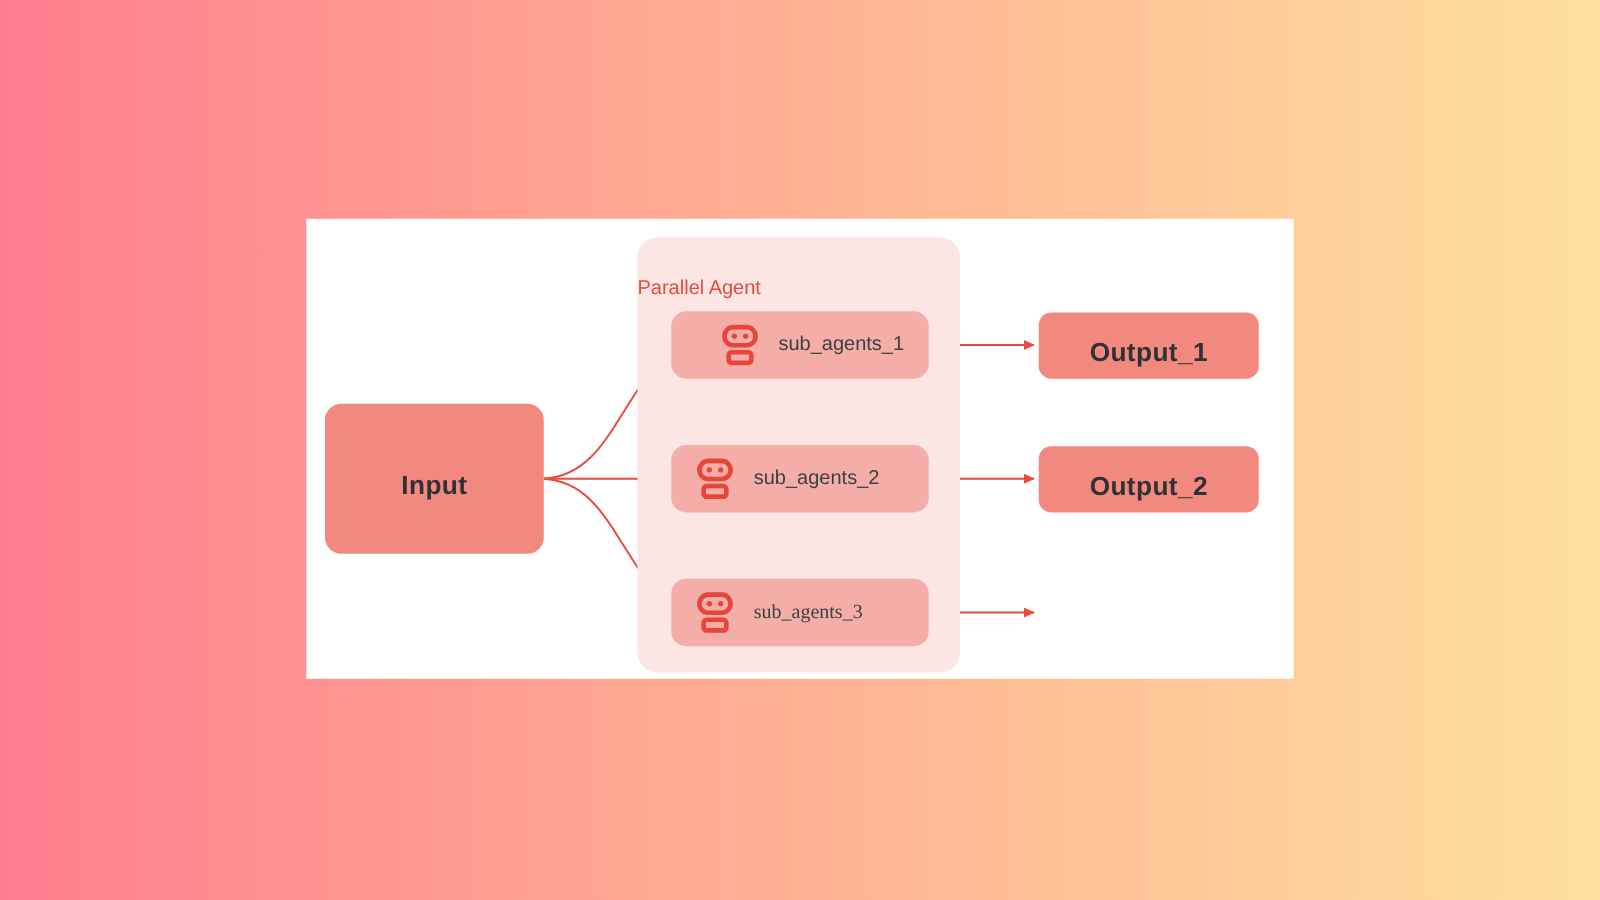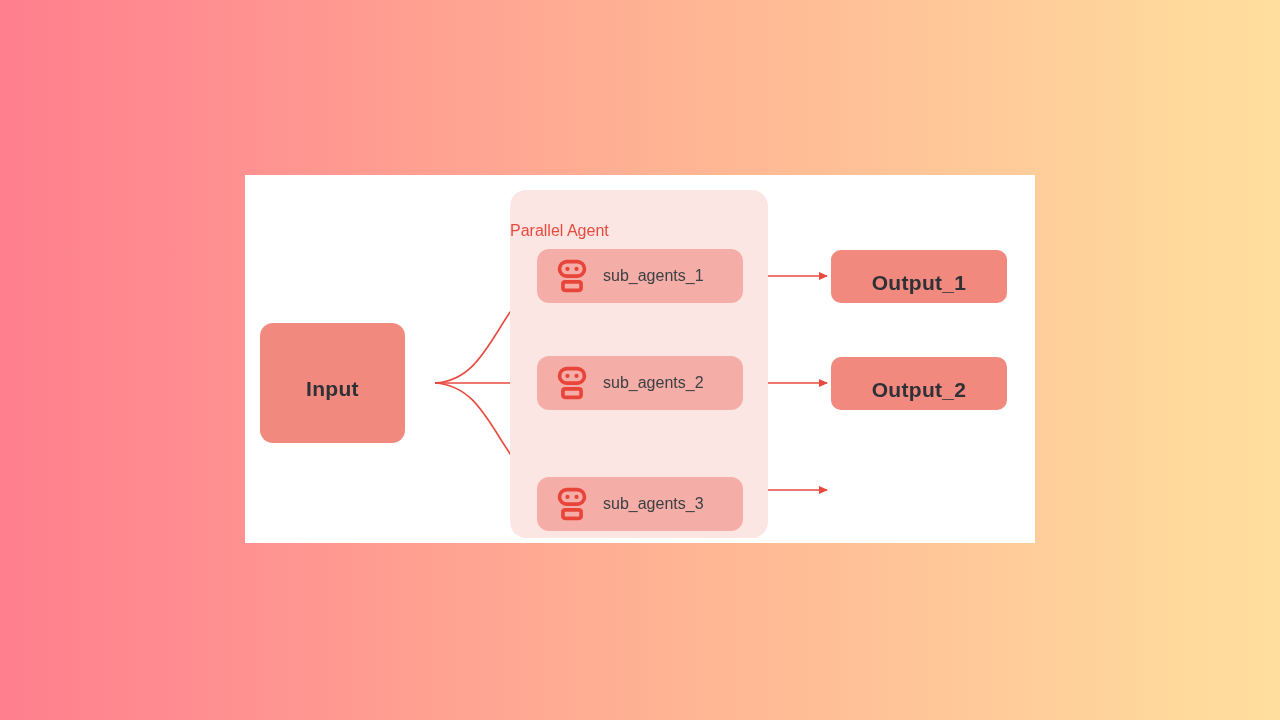--- a/index.html
+++ b/index.html
@@ -16,21 +16,21 @@
     background: #ffffff;
   }
   .node {
     position: absolute;
     display: flex;
     align-items: center;
     justify-content: center;
   }
   .input-box {
     left: 15px; top: 148px;
-    width: 145px; height: 120px;
+    width: 175px; height: 120px;
     background: #f1897e;
     border-radius: 13px;
   }
   .io-label {
     font-size: 21px;
     font-weight: bold;
     color: #2e3136;
     letter-spacing: 0.3px;
     margin-top: 12px;
   }
@@ -59,23 +59,23 @@
     display: flex;
     align-items: center;
     justify-content: flex-start;
     padding-left: 18px;
   }
   .sub-box .bot-icon { flex: 0 0 auto; width: 34px; height: 36px; margin-right: 14px; }
   .sub-label {
     font-size: 16px;
     color: #3c4043;
   }
-  .sub-1 { top: 59px; }
+  .sub-1 { top: 59px; justify-content: center; }
   .sub-2 { top: 166px; }
-  .sub-3 { top: 287px; }
+  .sub-3 { top: 273px; font-family: Liberation Serif, serif; }
   .output-box {
     left: 586px;
     width: 176px; height: 53px;
     background: #f1897e;
     border-radius: 10px;
   }
   .out-1 { top: 75px; }
   .out-2 { top: 182px; }
   .out-3 { top: 289px; }
   .connectors {

